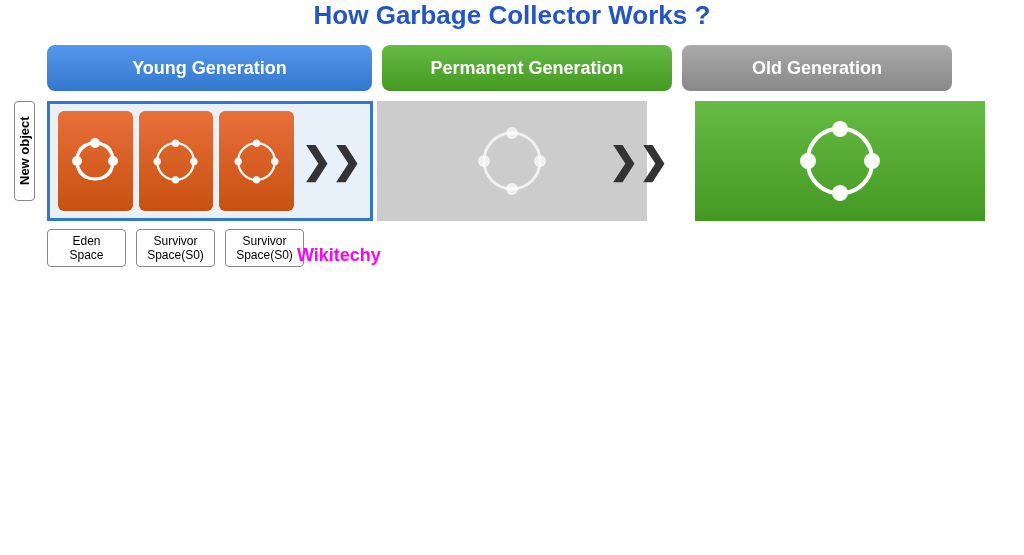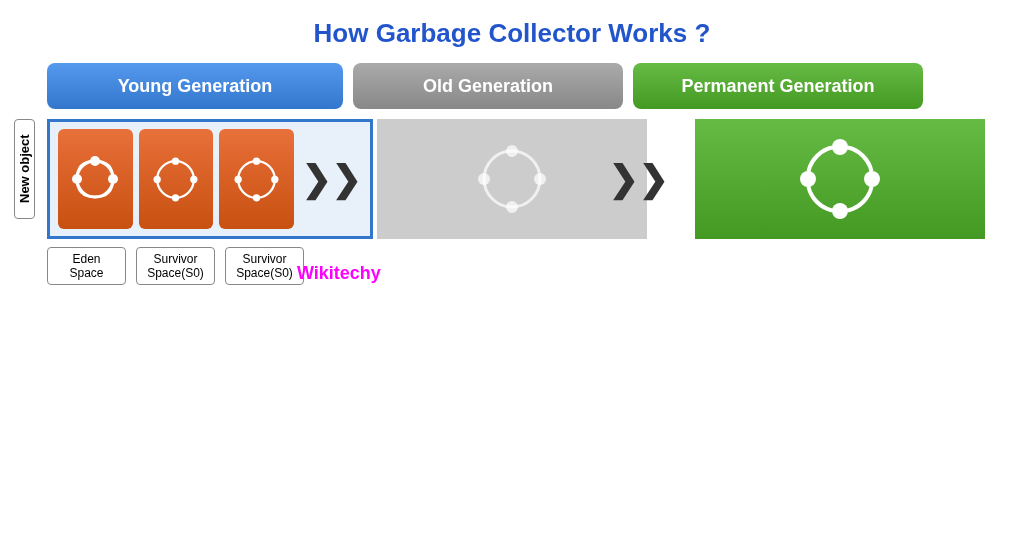--- a/index.html
+++ b/index.html
@@ -10,21 +10,20 @@
       font-family: Arial, sans-serif;
       overflow: hidden;
       position: relative;
     }
 
     .main-title {
       text-align: center;
       color: #2255cc;
       font-size: 26px;
       font-weight: bold;
-      padding-top: 18px;
       margin-bottom: 14px;
     }
 
     .diagram-area {
       position: relative;
       width: 1000px;
       margin: 0 auto;
     }
 
     
@@ -42,21 +41,21 @@
       justify-content: center;
       height: 46px;
       border-radius: 8px;
       font-size: 18px;
       font-weight: bold;
       color: white;
     }
 
     .gen-young {
       background: linear-gradient(to bottom, #5599ee, #3377cc);
-      width: 296px;
+      width: 325px;
     }
 
     .gen-old {
       background: linear-gradient(to bottom, #aaaaaa, #888888);
       width: 270px;
       margin-left: 10px;
     }
 
     .gen-permanent {
       background: linear-gradient(to bottom, #66bb44, #449922);
@@ -196,25 +195,25 @@
 <body>
 
 <div class="main-title">How Garbage Collector Works ?</div>
 
 <div class="diagram-area" style="position:relative;">
 
   <div class="gen-headers">
     <div class="gen-header gen-young">
       <span>Young Generation</span>
     </div>
+    <div class="gen-header gen-permanent">
+      <span>Permanent  Generation</span>
+    </div>
     <div class="gen-header gen-old">
       <span>Old Generation</span>
-    </div>
-    <div class="gen-header gen-permanent">
-      <span>Permanent  Generation</span>
     </div>
   </div>
 
   <div class="evicted-item" style="left:97px; top:65px;">
     <div class="evicted-label">Evicted</div>
     <div class="evicted-line-v" style="height:30px;"></div>
     <span class="no-entry">🚫</span>
   </div>
 
   <div class="evicted-item" style="left:198px; top:65px;">

